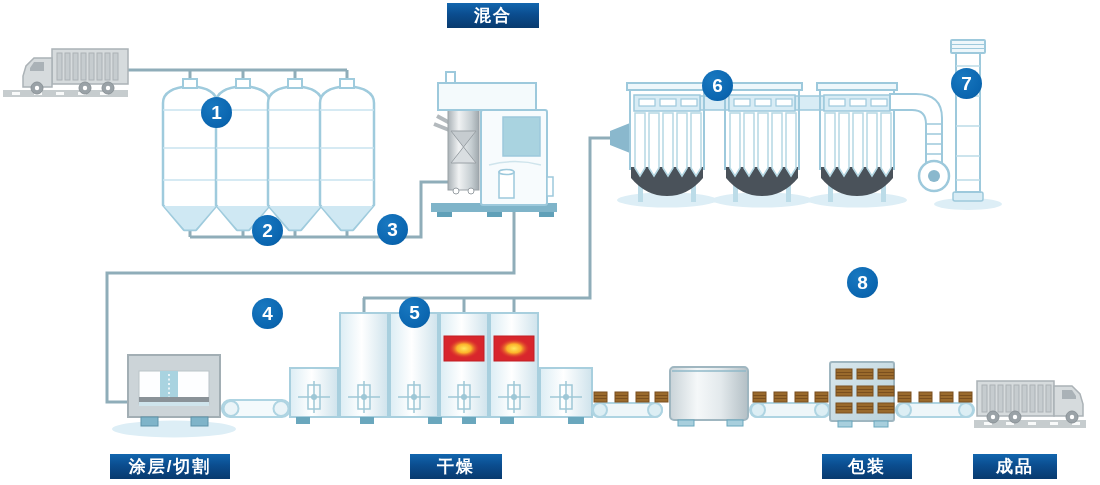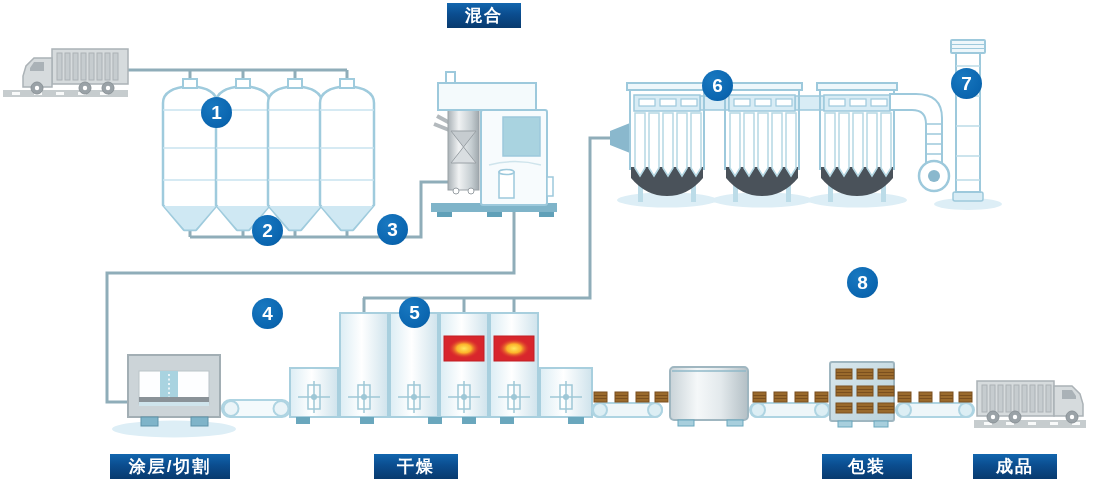--- a/index.html
+++ b/index.html
@@ -333,23 +333,23 @@
           <circle cx="1072" cy="417" r="6"></circle>
     </g>
     <g fill="#ffffff">
           <circle cx="993" cy="417" r="2.2"></circle>
           <circle cx="1015" cy="417" r="2.2"></circle>
           <circle cx="1072" cy="417" r="2.2"></circle>
         </g>
   </g>
 </svg>
 
-  <div class="plabel" style="left:447px;top:3px;width:74px">混合</div>
+  <div class="plabel" style="left:447px;top:3px;width:92px">混合</div>
   <div class="plabel" style="left:110px;top:454px;width:120px">涂层/切割</div>
-  <div class="plabel" style="left:374px;top:454px;width:84px">干燥</div>
+  <div class="plabel" style="left:410px;top:454px;width:92px">干燥</div>
   <div class="plabel" style="left:822px;top:454px;width:90px">包装</div>
   <div class="plabel" style="left:973px;top:454px;width:84px">成品</div>
 
   <div class="badge" style="left:201px;top:97px">1</div>
   <div class="badge" style="left:252px;top:215px">2</div>
   <div class="badge" style="left:377px;top:214px">3</div>
   <div class="badge" style="left:252px;top:298px">4</div>
   <div class="badge" style="left:399px;top:297px">5</div>
   <div class="badge" style="left:702px;top:70px">6</div>
   <div class="badge" style="left:951px;top:68px">7</div>

